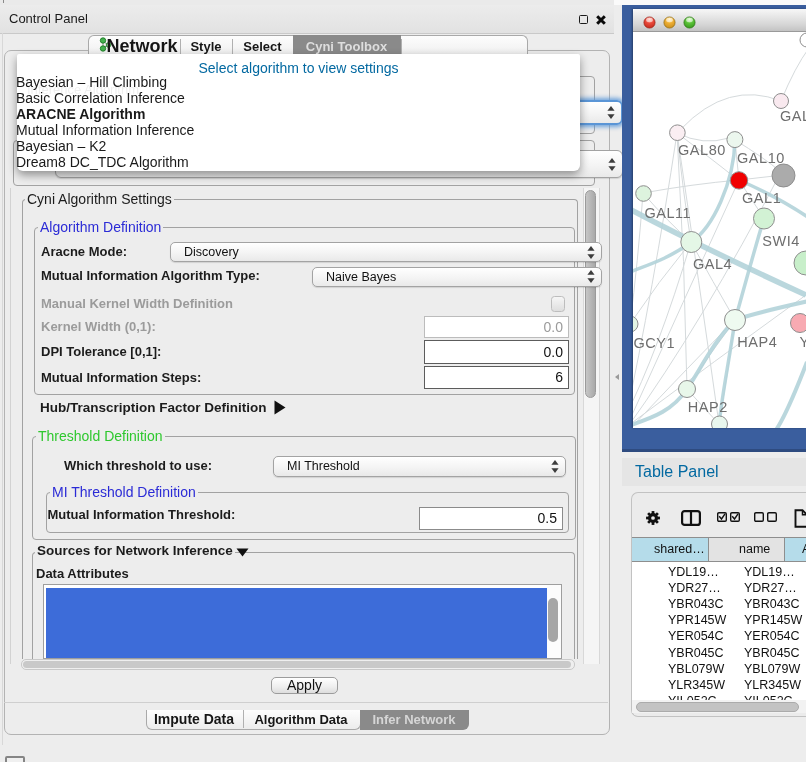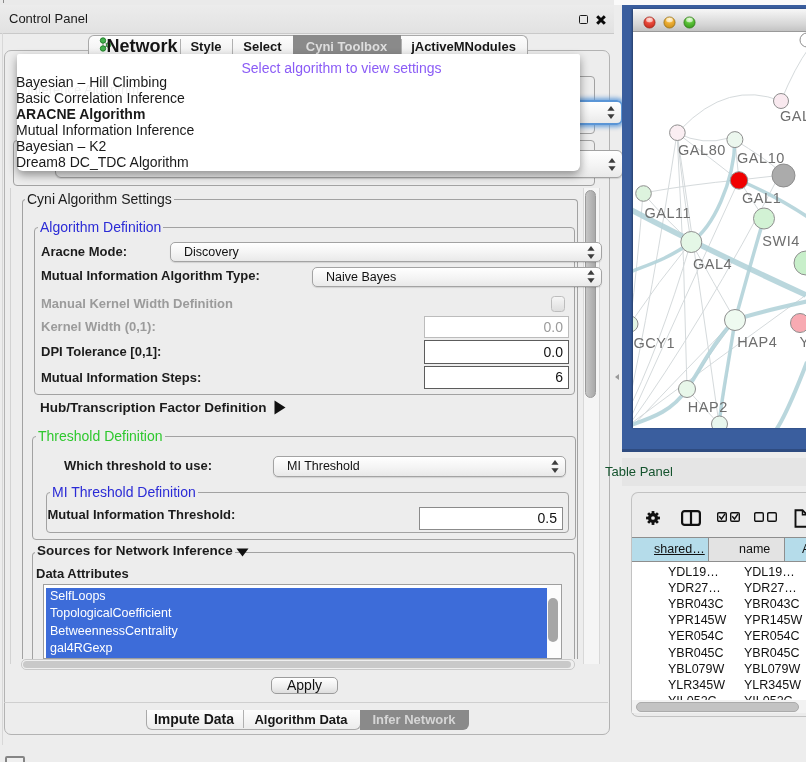--- a/index.html
+++ b/index.html
@@ -122,21 +122,20 @@
 <div class="group" style="left:32px;top:552px;width:541px;height:106px;border-bottom:none;border-radius:4px 4px 0 0;"></div>
 <div class="gtitle b" style="left:35px;top:544px;font-size:13.5px;">Sources for Network Inference</div>
 <svg class="abs" style="left:236px;top:548px;" width="13" height="9" viewBox="0 0 13 9">
       <path d="M0.5 0.5 L12.5 0.5 L6.5 8.5 Z" fill="#111"></path>
     </svg>
 
 <div class="lbl" style="left:36px;top:566px;font-size:13px;">Data Attributes</div>
 
 <div class="abs" style="left:42.5px;top:584px;width:517px;height:73px;background:#ffffff;border:1px solid #9e9e9e;overflow:hidden;">
   <div class="abs" style="left:2px;top:3px;width:501px;height:70px;background:#3d6cd9;"></div>
-  <div class="abs" style="left:6.5px;top:3px;width:490px;font-size:12.5px;color:#ffffff;line-height:17.4px;">SelfLoops<br>TopologicalCoefficient<br>BetweennessCentrality<br>gal4RGexp</div>
   <div class="abs" style="left:503px;top:0;width:14px;height:73px;background:#fcfcfc;"></div>
   <div class="abs" style="left:504.5px;top:13px;width:10px;height:44px;background:#a6a6a6;border-radius:5px;"></div>
 </div>
 
 <div class="abs" style="left:271px;top:677px;width:65px;height:15px;background:linear-gradient(#ffffff,#eeeeee 60%,#dddddd);border:1px solid #9c9c9c;border-radius:5px;text-align:center;line-height:15px;font-size:14px;color:#111;">Apply</div>
 
 <div class="abs" style="left:88px;top:35px;width:438px;height:23px;background:linear-gradient(#fdfdfd,#ececec);border:1px solid #a9a9a9;border-bottom:none;border-radius:6px 6px 0 0;"></div>
 <div class="abs" style="left:180px;top:39px;width:1px;height:19px;background:#b0b0b0;"></div>
 <div class="abs" style="left:231.5px;top:39px;width:1px;height:19px;background:#b0b0b0;"></div>
 <div class="abs" style="left:293px;top:35px;width:107.5px;height:23px;background:#8a8a8a;"></div>
@@ -144,24 +143,23 @@
 <svg class="abs" style="left:99px;top:37px;" width="13" height="15" viewBox="0 0 13 15">
   <path d="M4 4 L9 8 M4 11 L9 8 M4 4 L4 11" stroke="#888" stroke-width="1" fill="none"></path>
   <circle cx="4" cy="3.5" r="2.7" fill="#44b14e" stroke="#1c7a26" stroke-width="0.9"></circle>
   <circle cx="4" cy="11.5" r="2.7" fill="#44b14e" stroke="#1c7a26" stroke-width="0.9"></circle>
   <circle cx="9.5" cy="8" r="2.3" fill="#98d49a" stroke="#1c7a26" stroke-width="0.9"></circle>
 </svg>
 <div class="abs b" style="left:104px;top:35px;width:76px;height:23px;line-height:23px;text-align:center;font-size:18px;color:#161616;">Network</div>
 <div class="abs b" style="left:181px;top:35px;width:50px;height:23px;line-height:23px;text-align:center;font-size:13px;color:#161616;">Style</div>
 <div class="abs b" style="left:232px;top:35px;width:61px;height:23px;line-height:23px;text-align:center;font-size:13px;color:#161616;">Select</div>
 <div class="abs b" style="left:293px;top:35px;width:107px;height:23px;line-height:23px;text-align:center;font-size:13px;color:#dedede;">Cyni Toolbox</div>
-<div class="abs b" style="left:401px;top:35px;width:125px;height:23px;line-height:23px;text-align:center;font-size:13px;color:#161616;">jActiveMNodules</div>
 
 <div class="abs" style="left:17px;top:53.5px;width:563px;height:117px;background:#ffffff;border-radius:2px 2px 6px 6px;box-shadow:0 4px 10px rgba(0,0,0,0.4);"></div>
-<div class="abs" style="left:17px;top:60px;width:563px;text-align:center;font-size:14px;color:#8b5cf6;margin-left:43px;">Select algorithm to view settings</div>
+<div class="abs" style="left:17px;top:60px;width:563px;text-align:center;font-size:14px;color:#0369a1;">Select algorithm to view settings</div>
 <div class="abs" style="left:27px;top:82px;font-size:13px;color:rgba(0,0,0,0.07);">Inference Algorithm</div>
 <div class="abs" style="left:16px;top:73.5px;width:560px;font-size:14px;color:#1a1a1a;line-height:16.1px;white-space:nowrap;">Bayesian – Hill Climbing<br>Basic Correlation Inference<br><span class="b">ARACNE Algorithm</span><br>Mutual Information Inference<br>Bayesian – K2<br>Dream8 DC_TDC Algorithm</div>
 
 <div class="abs" style="left:4px;top:702px;width:604px;height:1px;background:#cfcfcf;"></div>
 <div class="abs" style="left:146px;top:709.5px;width:213px;height:19.5px;background:linear-gradient(#fdfdfd,#ececec);border:1px solid #a9a9a9;border-top:none;border-radius:0 0 6px 6px;"></div>
 <div class="abs" style="left:242.5px;top:710px;width:1px;height:18px;background:#b0b0b0;"></div>
 <div class="abs" style="left:360px;top:709.5px;width:108.7px;height:20.5px;background:#8a8a8a;border-radius:0 0 6px 0;"></div>
 <div class="abs b" style="left:146px;top:709.5px;width:96px;height:19.5px;line-height:19.5px;text-align:center;font-size:14px;color:#161616;">Impute Data</div>
 <div class="abs b" style="left:243px;top:709.5px;width:116px;height:19.5px;line-height:19.5px;text-align:center;font-size:13px;color:#161616;">Algorithm Data</div>
 <div class="abs b" style="left:360px;top:709.5px;width:108px;height:19.5px;line-height:19.5px;text-align:center;font-size:13px;color:#d6d6d6;">Infer Network</div>
@@ -261,21 +259,21 @@
     <text x="59.9" y="236.5">GAL4</text>
     <text x="129.3" y="214">SWI4</text>
     <text x="0.4" y="315.5">GCY1</text>
     <text x="104.2" y="315">HAP4</text>
     <text x="166.4" y="315">Y</text>
     <text x="54.7" y="380">HAP2</text>
   </g>
 </svg>
 
 <div class="abs" style="left:622px;top:458px;width:184px;height:28px;background:#e5e5e5;"></div>
-<div class="abs" style="left:605px;top:458px;height:28px;line-height:28px;font-size:13px;color:#14532d;">Table Panel</div>
+<div class="abs" style="left:635px;top:458px;height:28px;line-height:28px;font-size:16px;color:#0369a1;">Table Panel</div>
 
 <div class="abs" style="left:631px;top:492px;width:180px;height:223px;background:#ebebeb;border:1px solid #c2c2c2;border-radius:7px 0 0 7px;border-right:none;"></div>
 
 <svg class="abs" style="left:645px;top:510px;" width="16" height="16" viewBox="0 0 18 18">
   <g fill="#111">
         <circle cx="9" cy="9" r="5.6"></circle>
   <g stroke="#111" stroke-width="3.1">
           <line x1="9" y1="1.2" x2="9" y2="16.8"></line>
           <line x1="1.2" y1="9" x2="16.8" y2="9"></line>
           <line x1="3.5" y1="3.5" x2="14.5" y2="14.5"></line>
@@ -300,21 +298,21 @@
 </svg>
 <svg class="abs" style="left:794px;top:509px;" width="14" height="19" viewBox="0 0 14 19">
   <path d="M1.5 1.2 L8.5 1.2 L13 5.8 L13 17.8 L1.5 17.8 Z" fill="none" stroke="#111" stroke-width="1.9"></path>
   <path d="M8.5 1.2 L8.5 5.8 L13 5.8" fill="none" stroke="#111" stroke-width="1.5"></path>
 </svg>
 
 <div class="abs" style="left:632px;top:537px;width:174px;height:164px;background:#ffffff;border-top:1px solid #8e8e8e;"></div>
 <div class="abs" style="left:632px;top:538px;width:76px;height:23px;background:#b5dcea;border-right:1px solid #8e8e8e;border-bottom:1px solid #8e8e8e;"></div>
 <div class="abs" style="left:709px;top:538px;width:75px;height:23px;background:#e3e3e3;border-right:1px solid #8e8e8e;border-bottom:1px solid #8e8e8e;"></div>
 <div class="abs" style="left:785px;top:538px;width:21px;height:23px;background:#b5dcea;border-bottom:1px solid #8e8e8e;"></div>
-<div class="abs" style="left:654px;top:538px;height:23px;line-height:23px;font-size:12.5px;color:#111;text-decoration:underline;">shared…</div>
+<div class="abs" style="left:654px;top:538px;height:23px;line-height:23px;font-size:12.5px;color:#111;">shared…</div>
 <div class="abs" style="left:739px;top:538px;height:23px;line-height:23px;font-size:12.5px;color:#111;">name</div>
 <div class="abs" style="left:802px;top:538px;height:23px;line-height:23px;font-size:12.5px;color:#111;">A</div>
 
 <div class="abs" style="left:656px;top:563.5px;width:174px;height:136px;overflow:hidden;font-size:12.5px;color:#111;">
   <div style="position:absolute;left:12px;top:0;line-height:16.2px;">YDL19…<br>YDR27…<br>YBR043C<br>YPR145W<br>YER054C<br>YBR045C<br>YBL079W<br>YLR345W<br>YIL052C</div>
   <div style="position:absolute;left:88px;top:0;line-height:16.2px;">YDL19…<br>YDR27…<br>YBR043C<br>YPR145W<br>YER054C<br>YBR045C<br>YBL079W<br>YLR345W<br>YIL052C</div>
   <div style="position:absolute;left:156px;top:0;line-height:16.2px;">13<br>12<br>&nbsp;<br>9.<br>8.<br>9.<br>&nbsp;<br>9.<br>9</div>
 </div>
 
 <div class="abs" style="left:632px;top:700px;width:174px;height:13px;background:#f2f2f2;"></div>

